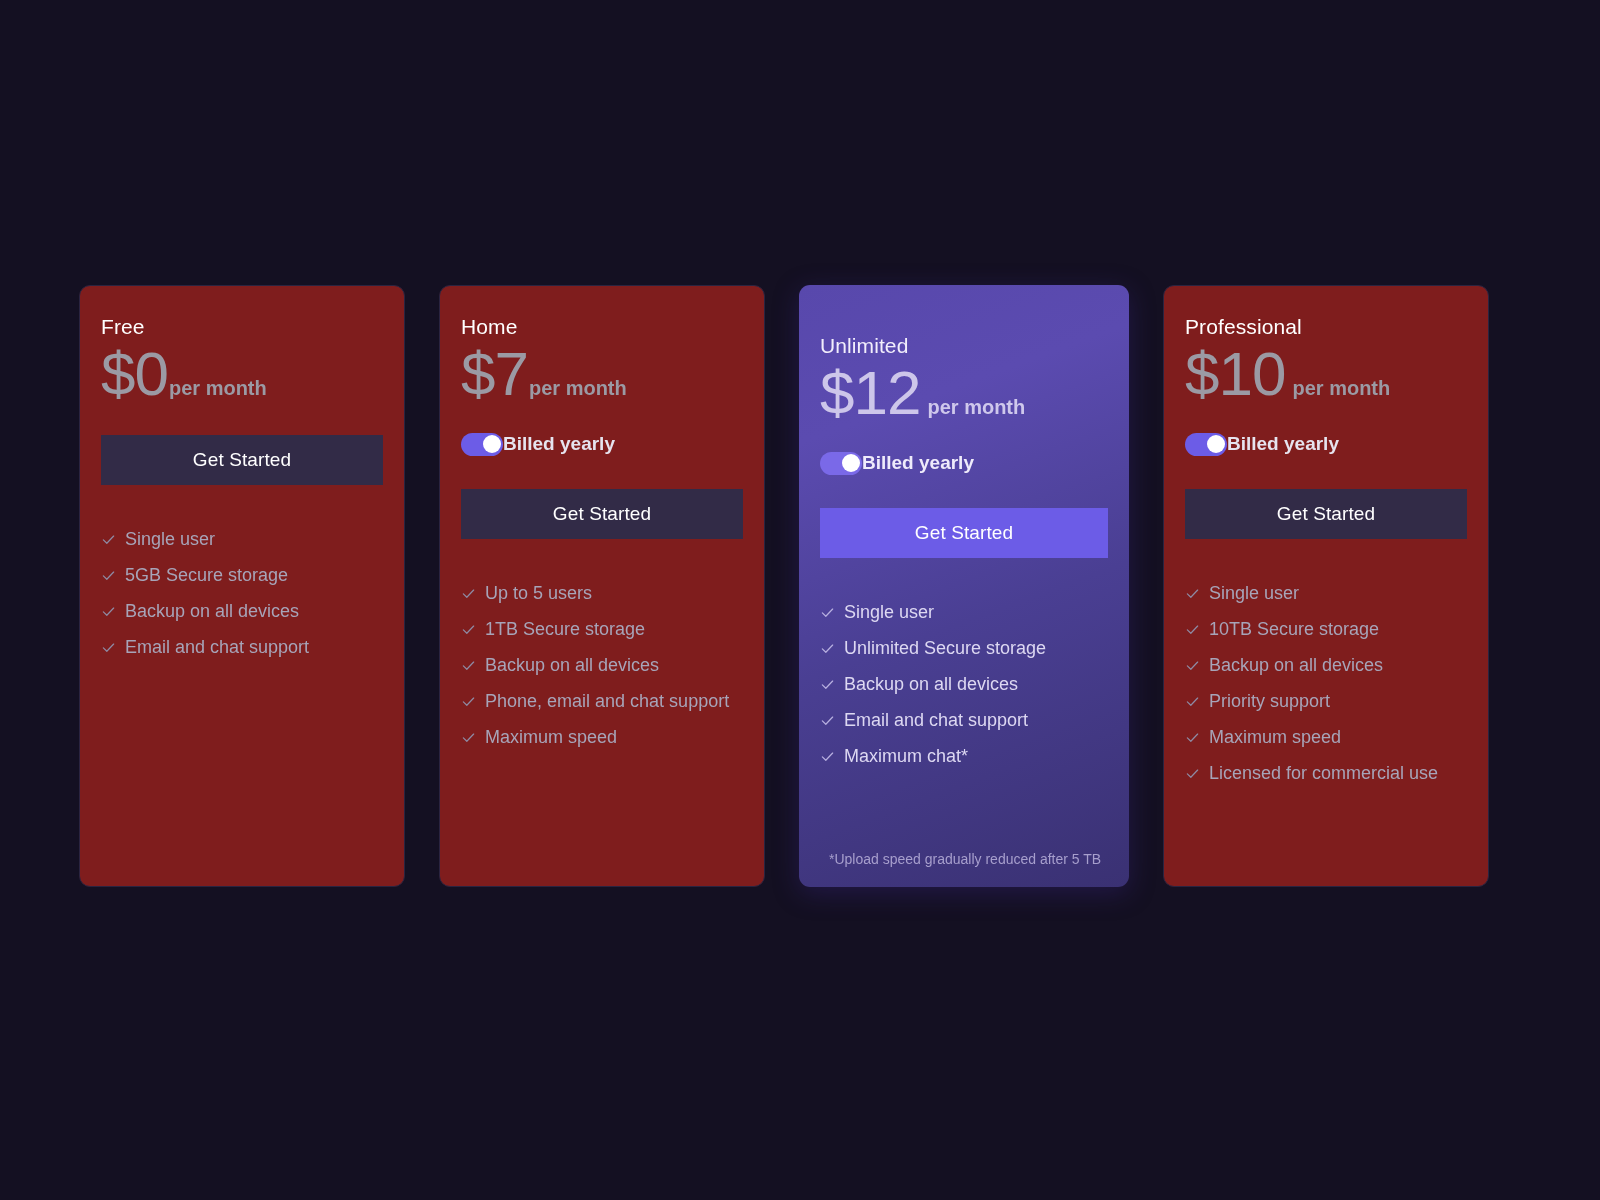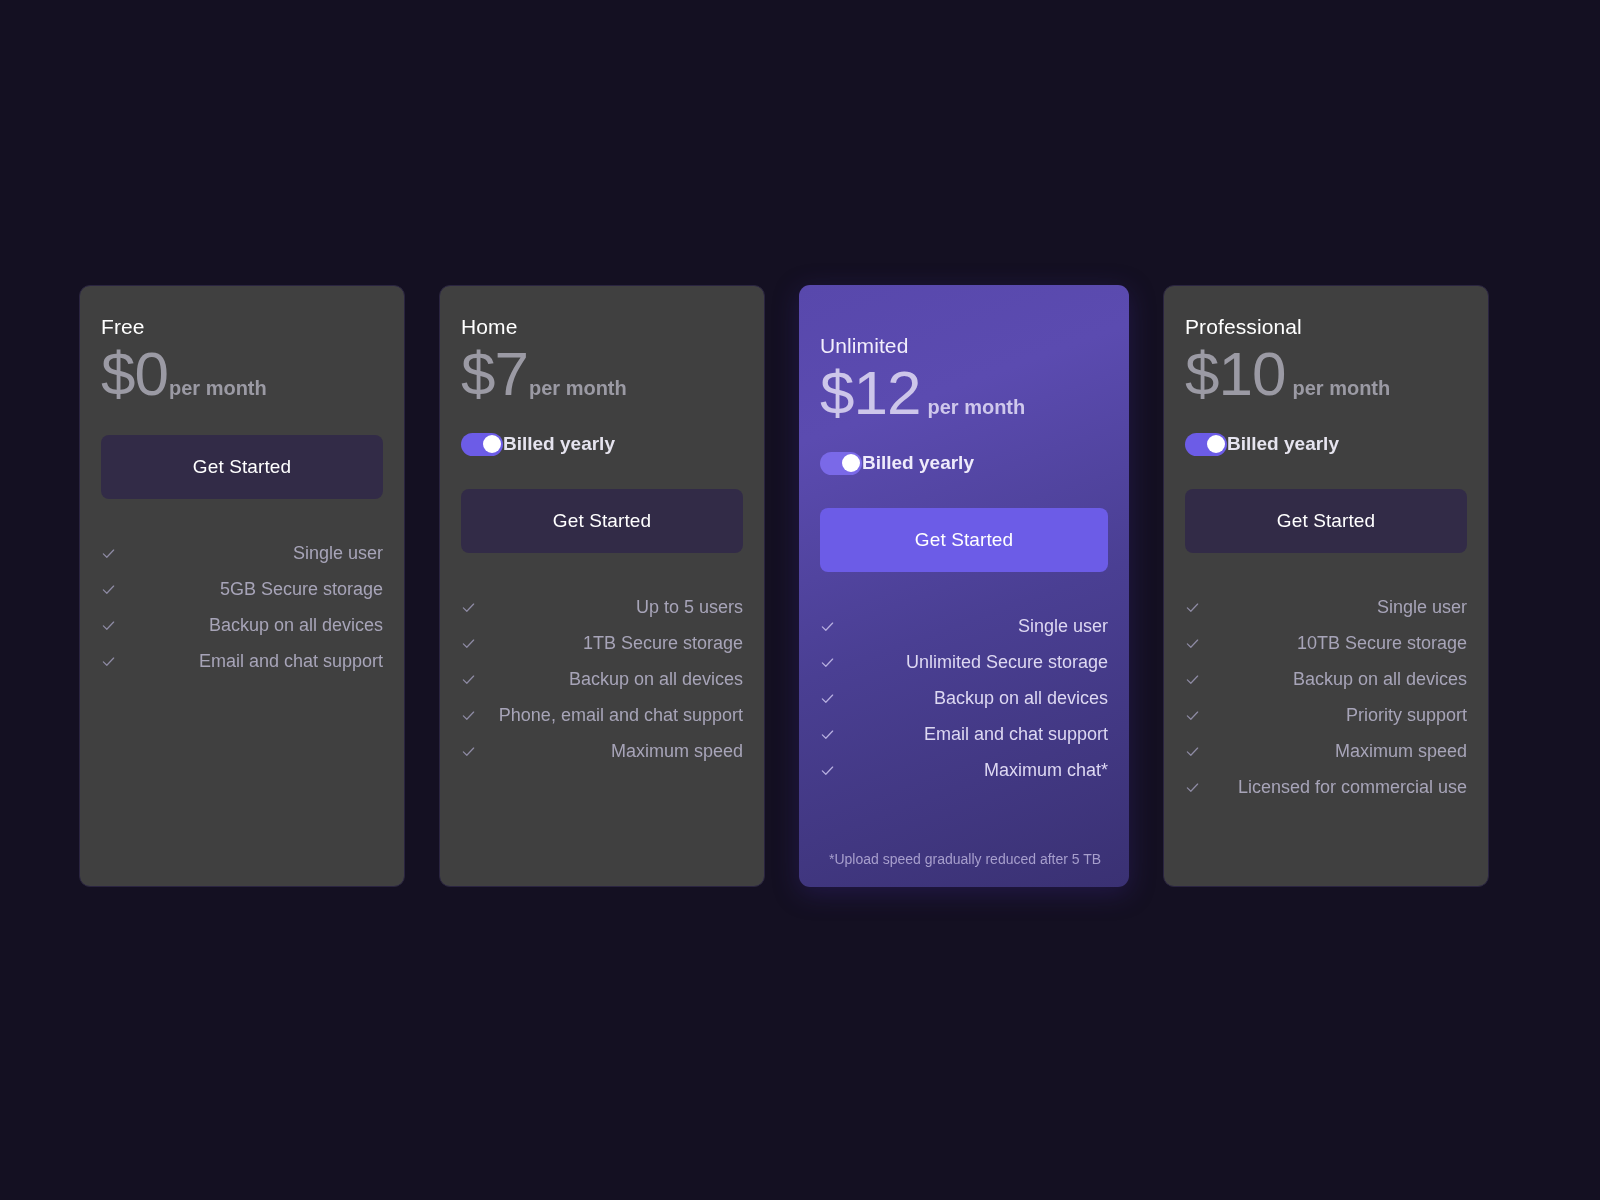--- a/index.html
+++ b/index.html
@@ -22,21 +22,21 @@
     height: 602px;
     display: flex;
     justify-content: space-between;
   }
 
   .plan-card {
     width: 326px;
     box-sizing: border-box;
     border-radius: 11px;
     border: 1px solid #2a2440;
-    background: #404040;
+    background: #7f1d1d;
     padding: 30px 21px 0 21px;
     position: relative;
     display: flex;
     flex-direction: column;
   }
 
   .plan-card.featured {
     border: none;
     width: 330px;
     background: linear-gradient(160deg, #5848ac 0%, #5b4bb0 22%, #4a3f93 55%, #3a3173 100%);
@@ -111,22 +111,22 @@
   }
   .toggle-label {
     font-size: 19px;
     color: #e6e4ef;
     margin-left: 0;
     font-weight: 700;
   }
   .featured .toggle-label { color: #efebfb; }
 
   .cta-button {
-    height: 64px;
-    border-radius: 8px;
+    height: 50px;
+    border-radius: 0;
     background: #322b47;
     color: #ffffff;
     font-size: 19px;
     font-family: "Liberation Sans", sans-serif;
     display: flex;
     align-items: center;
     justify-content: center;
     border: none;
     margin-top: 18px;
     cursor: pointer;
@@ -141,21 +141,20 @@
     list-style: none;
     margin: 0;
     padding: 0;
     margin-top: 43px;
   }
   .feature-item {
     display: flex;
     align-items: center;
     margin-bottom: 13px;
     height: 23px;
-    justify-content: space-between;
   }
   .check-icon {
     width: 15px;
     height: 15px;
     flex: 0 0 auto;
     margin-right: 9px;
     color: #8e8ba4;
     display: block;
   }
   .featured .check-icon { color: #b8b0e0; }

